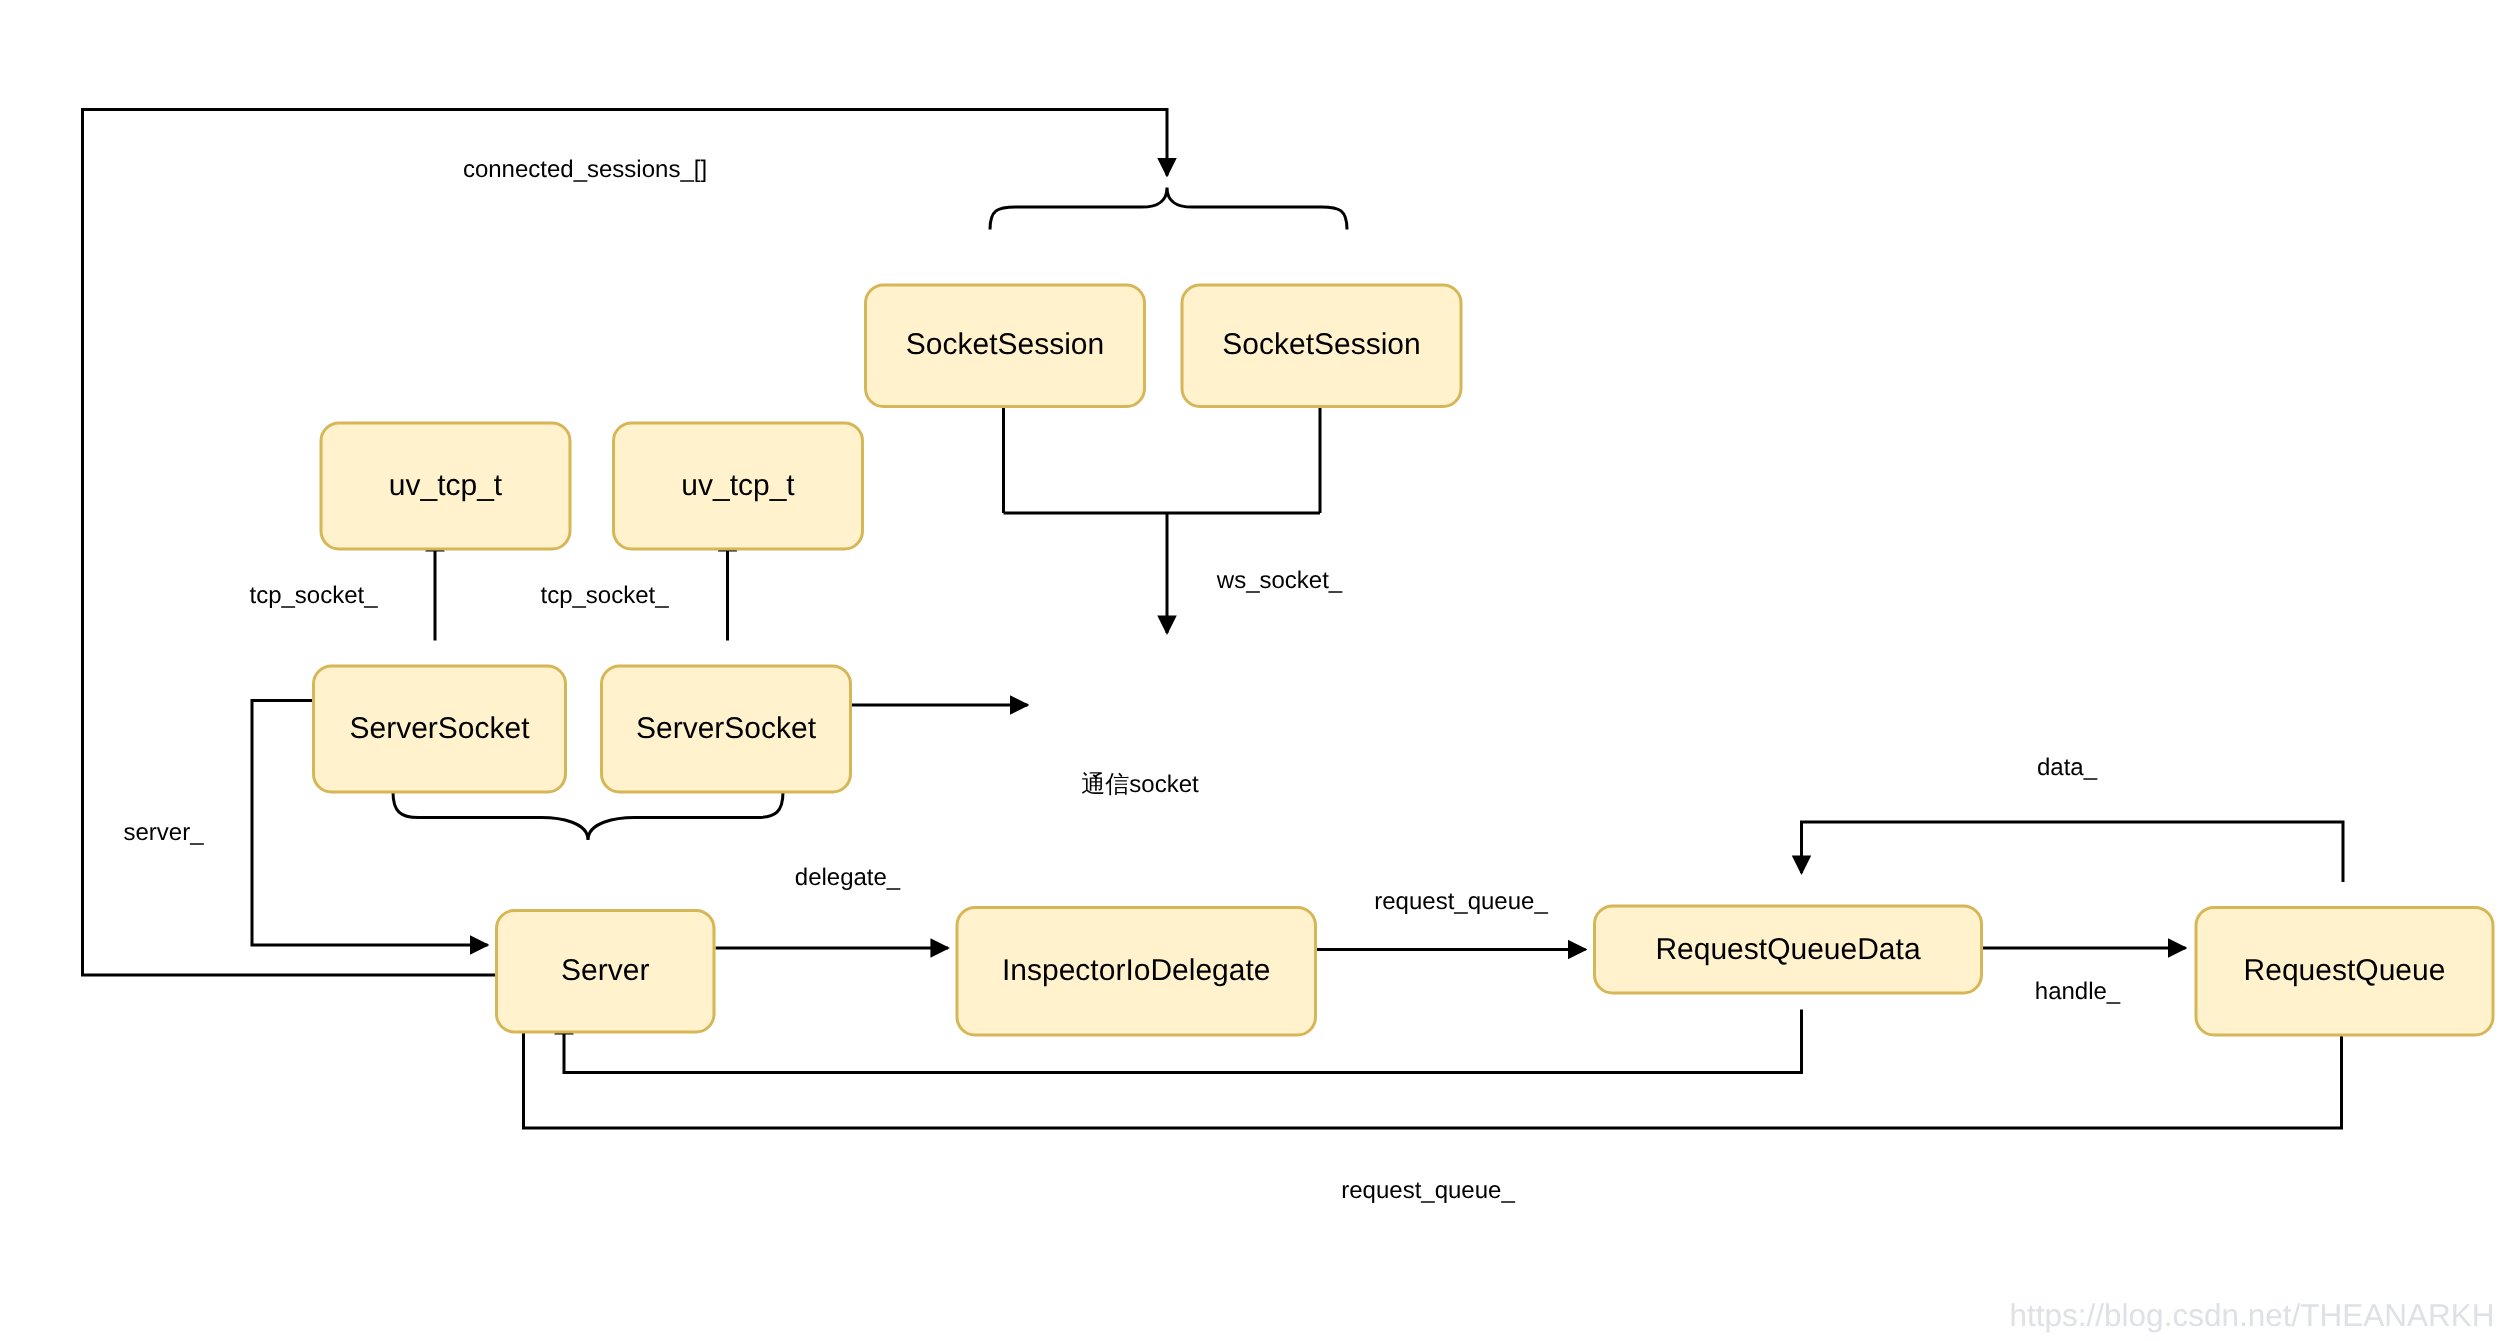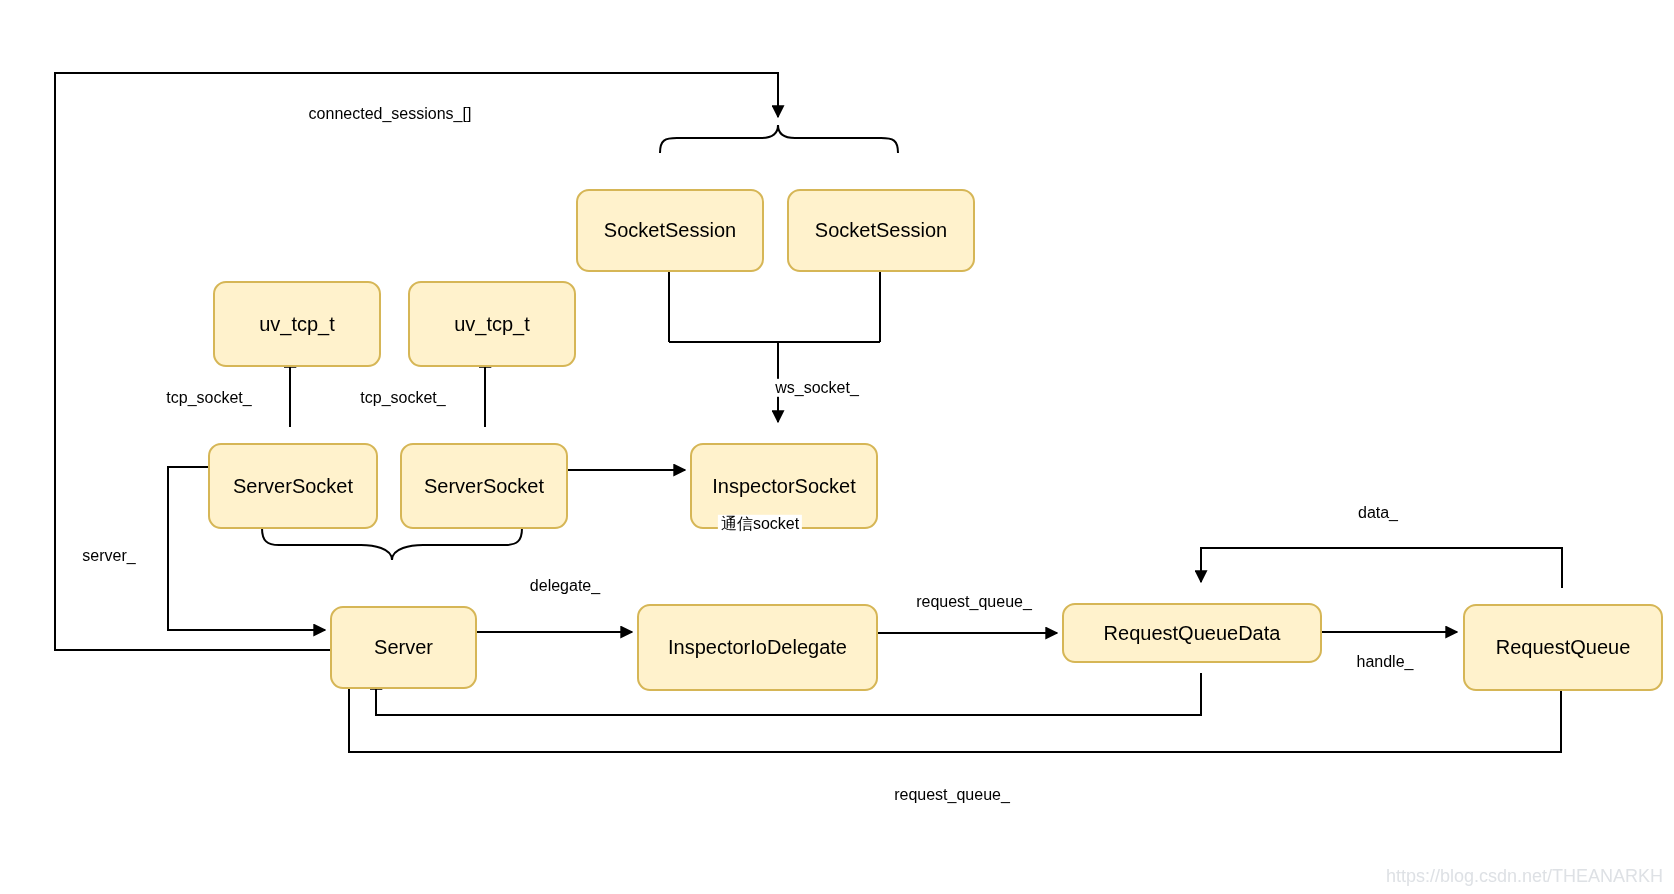--- a/index.html
+++ b/index.html
@@ -33,21 +33,21 @@
     position:absolute;
     transform:translate(-50%,-50%);
     font-size:16px;color:var(--text);
     white-space:nowrap;
     background:#ffffff;
     padding:0 3px;
     line-height:1.15;
   }
   .watermark{
     position:absolute;
-    font-size:18px;
+    font-size:21px;
     color:var(--watermark);
     white-space:nowrap;
   }
 </style>
 </head>
 <body>
 
 <div class="canvas">
 
   <svg class="wires" width="1674" height="894" viewBox="0 0 1674 894">
@@ -89,30 +89,29 @@
       <path d="M349,673 L349,752 L1561,752 L1561,679" marker-end="url(#ah)"></path>
     </g>
   </svg>
 
   <div class="node" style="left:576px;top:173px;width:188px;height:83px">SocketSession</div>
   <div class="node" style="left:787px;top:173px;width:188px;height:83px">SocketSession</div>
   <div class="node" style="left:213px;top:265px;width:168px;height:86px">uv_tcp_t</div>
   <div class="node" style="left:408px;top:265px;width:168px;height:86px">uv_tcp_t</div>
   <div class="node" style="left:208px;top:427px;width:170px;height:86px">ServerSocket</div>
   <div class="node" style="left:400px;top:427px;width:168px;height:86px">ServerSocket</div>
-  <div class="node" style="left:690px;top:427px;width:188px;height:86px">InspectorSocket</div>
   <div class="node" style="left:637px;top:588px;width:241px;height:87px">InspectorIoDelegate</div>
   <div class="node" style="left:330px;top:590px;width:147px;height:83px">Server</div>
   <div class="node" style="left:1062px;top:587px;width:260px;height:60px">RequestQueueData</div>
   <div class="node" style="left:1463px;top:588px;width:200px;height:87px">RequestQueue</div>
 
   <div class="edge-label" style="left:390px;top:114px">connected_sessions_[]</div>
   <div class="edge-label" style="left:209px;top:398px">tcp_socket_</div>
   <div class="edge-label" style="left:403px;top:398px">tcp_socket_</div>
-  <div class="edge-label" style="left:817px;top:388px">ws_socket_</div>
+  <div class="edge-label" style="left:853px;top:388px">ws_socket_</div>
   <div class="edge-label" style="left:760px;top:524px">通信socket</div>
   <div class="edge-label" style="left:109px;top:556px">server_</div>
   <div class="edge-label" style="left:565px;top:586px">delegate_</div>
   <div class="edge-label" style="left:974px;top:602px">request_queue_</div>
   <div class="edge-label" style="left:1378px;top:513px">data_</div>
   <div class="edge-label" style="left:1385px;top:662px">handle_</div>
   <div class="edge-label" style="left:952px;top:795px">request_queue_</div>
 
   <div class="watermark" style="right:11px;top:866px">https://blog.csdn.net/THEANARKH</div>
 

